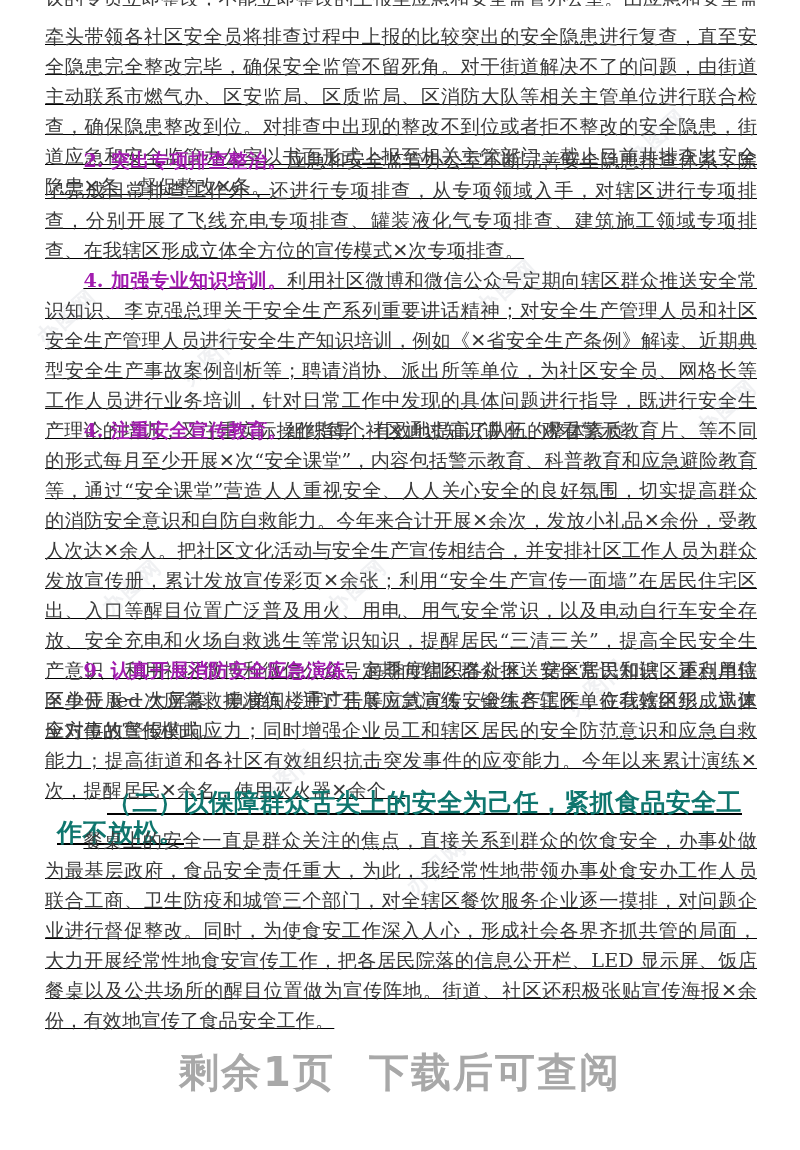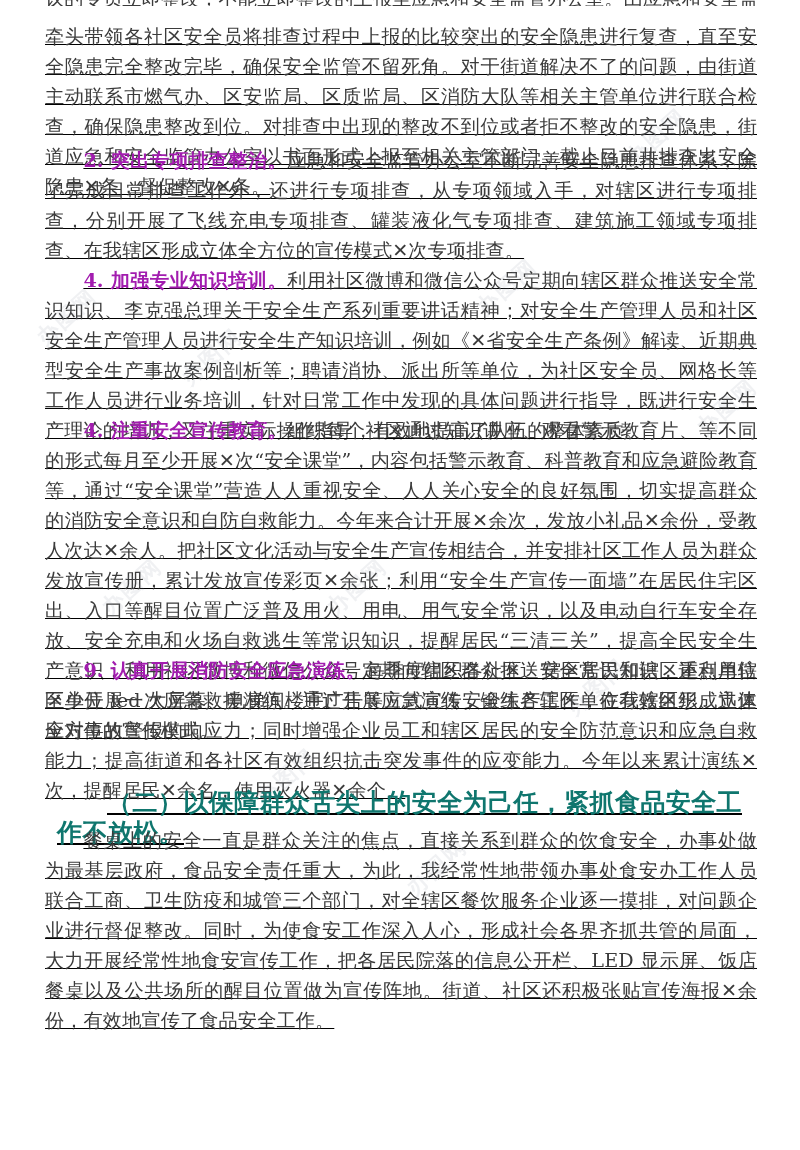--- a/index.html
+++ b/index.html
@@ -170,14 +170,17 @@
     <div class="wm" style="left:320px; top:600px;">办图网</div>
     <div class="wm" style="left:470px; top:300px;">办图网</div>
     <div class="wm" style="left:620px; top:150px;">办图网</div>
     <div class="wm" style="left:250px; top:790px;">办图网</div>
     <div class="wm" style="left:560px; top:700px;">办图网</div>
     <div class="wm" style="left:690px; top:420px;">办图网</div>
     <div class="wm" style="left:95px;  top:600px;">办图网</div>
     <div class="wm" style="left:400px; top:880px;">办图网</div>
   </div>
 
+  <div id="footer">
+    <span class="footer-text">剩余1页</span><span class="footer-gap"></span><span class="footer-text">下载后可查阅</span>
+  </div>
 
 </div>
 
 </body></html>

